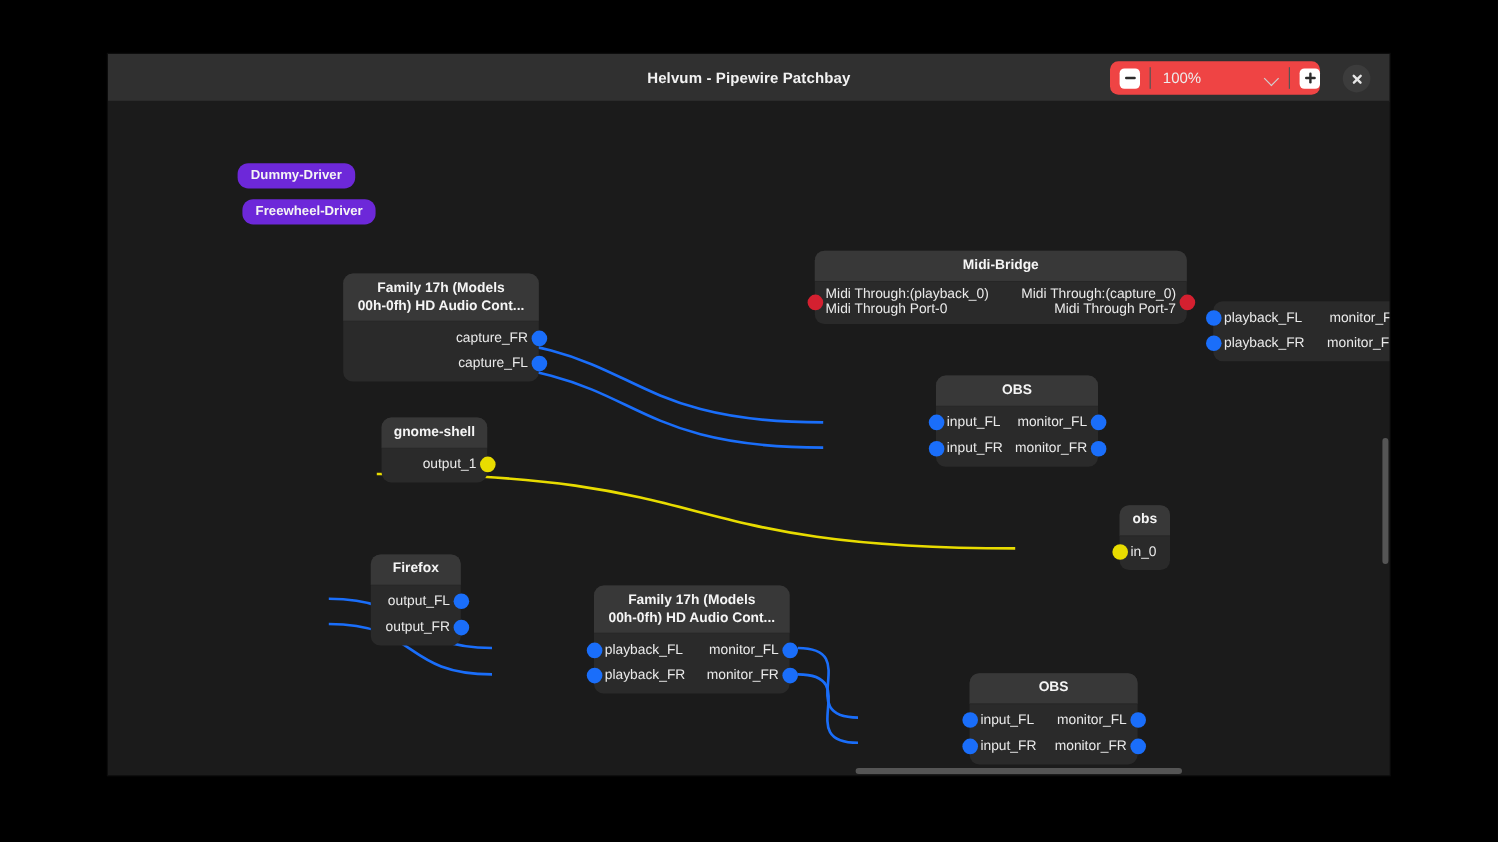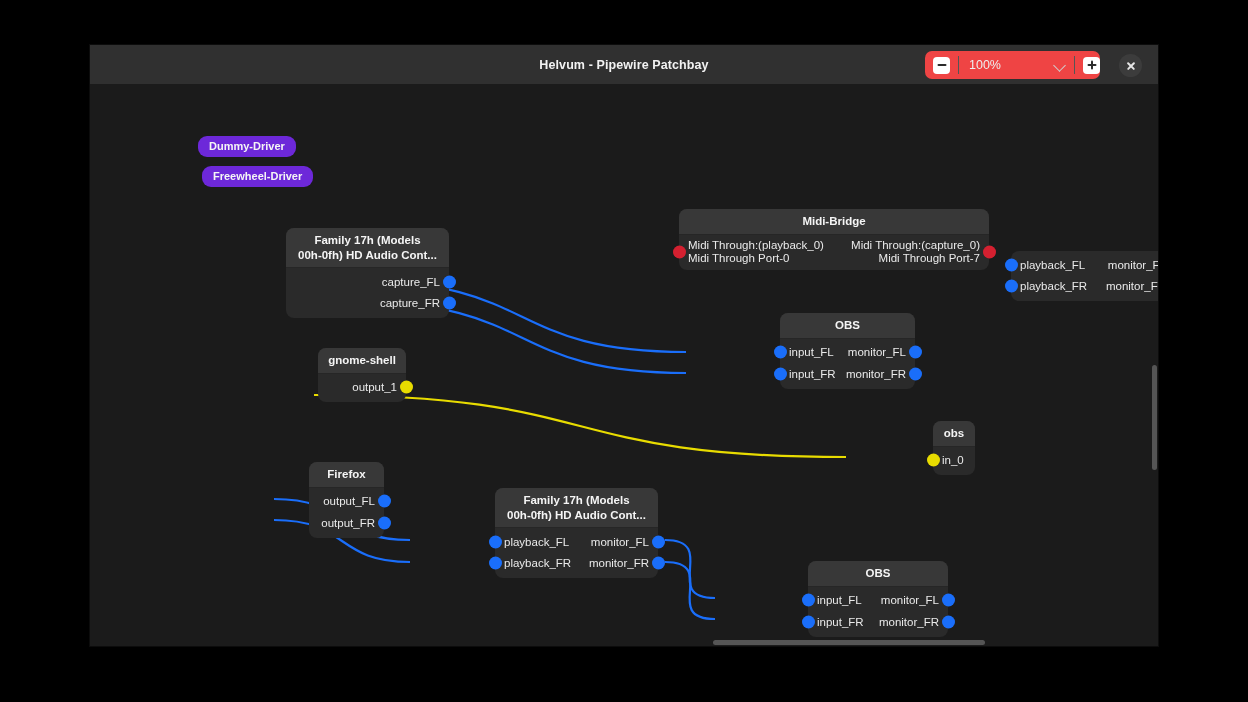--- a/index.html
+++ b/index.html
@@ -204,25 +204,25 @@
               <div class="port in midi"></div>
               <div class="port out midi"></div>
             </div>
           </div>
         </div>
         <div class="node" style="left: 196px; top: 143px; width: 163px;">
           <div class="node-head left">Family 17h (Models
 00h-0fh) HD Audio Cont...</div>
           <div class="node-body">
             <div class="prow">
+              <span class="pout">capture_FR</span>
+              <div class="port out audio"></div>
+            </div>
+            <div class="prow">
               <span class="pout">capture_FL</span>
-              <div class="port out audio"></div>
-            </div>
-            <div class="prow">
-              <span class="pout">capture_FR</span>
               <div class="port out audio"></div>
             </div>
           </div>
         </div>
         <div class="node" style="left: 690px; top: 228px; width: 135px;">
           <div class="node-head">OBS</div>
           <div class="node-body">
             <div class="prow">
               <span class="pin">input_FL</span>
               <span class="pout">monitor_FL</span>

